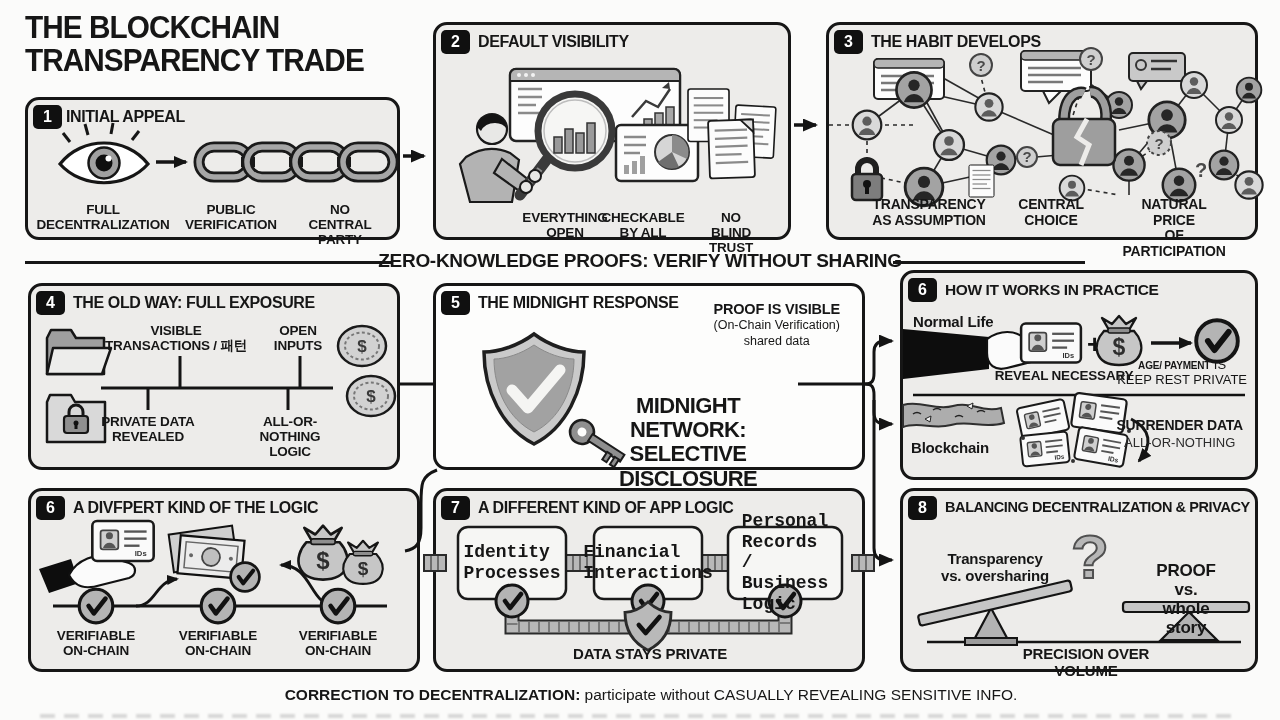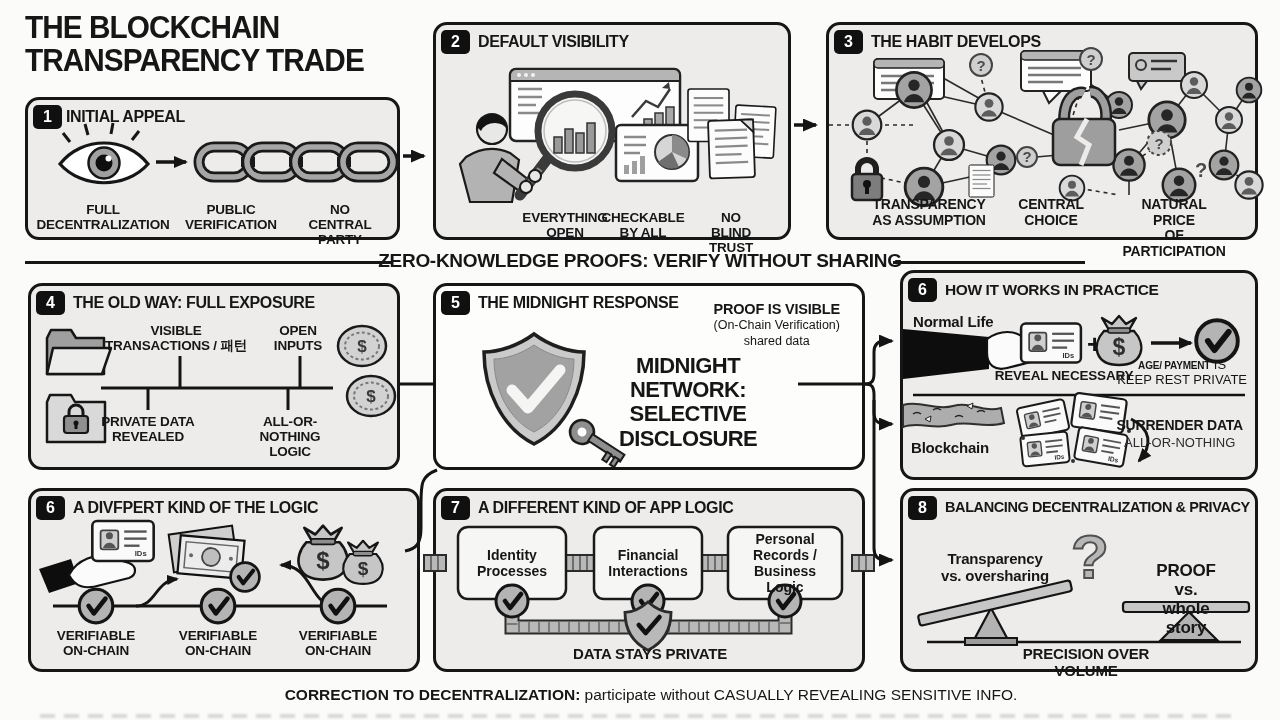--- a/index.html
+++ b/index.html
@@ -19,23 +19,23 @@
          letter-spacing:-1px;transform:scaleX(.96);transform-origin:left top;white-space:pre-line;}
   .divline{position:absolute;height:3px;background:#161616;top:261px;}
   .divtext{position:absolute;left:0;right:0;top:250px;text-align:center;font-size:19px;font-weight:800;letter-spacing:-0.3px;}
   .footer{position:absolute;left:0;right:0;top:686px;text-align:center;font-size:15.5px;margin-left:22px;}
   .footer .b{font-weight:700;}
   .ghost{position:absolute;left:40px;right:40px;top:714px;height:4px;opacity:.5;filter:blur(1.2px);
          background:repeating-linear-gradient(90deg,#b5b5b5 0 15px,transparent 15px 24px);}
   svg{position:absolute;overflow:visible;}
   svg text{font-family:"Liberation Sans",sans-serif;}
   .headline{position:absolute;text-align:center;font-size:22px;font-weight:800;letter-spacing:-0.6px;
-            line-height:1.1;white-space:pre-line;transform:translateX(-50%);}
-  .p7box{position:absolute;font-size:14px;font-weight:700;line-height:1.15;text-align:center;
-         white-space:pre-line;transform:translate(-50%,-50%);}
+            line-height:1.1;white-space:pre-line;transform:translateX(-50%);margin-top:40px;}
+  .p7box{position:absolute;font-size:18px;font-weight:700;line-height:1.15;
+         white-space:pre-line;transform:translate(-50%,-50%);font-family:Liberation Mono, monospace;}
   .qmark{position:absolute;font-size:62px;font-weight:800;color:#b7b7b7;
          -webkit-text-stroke:2px #505050;}
   .nlife{position:absolute;font-size:15px;font-weight:800;letter-spacing:-0.2px;}
 </style>
 </head>
 <body>
 
 <svg width="0" height="0" style="position:absolute">
   <defs>
     <g id="g-check">

